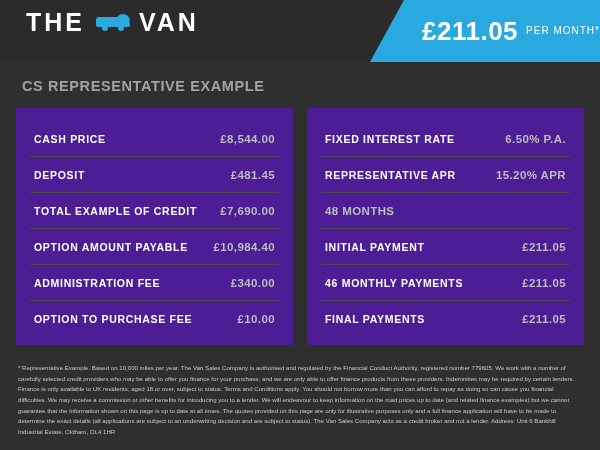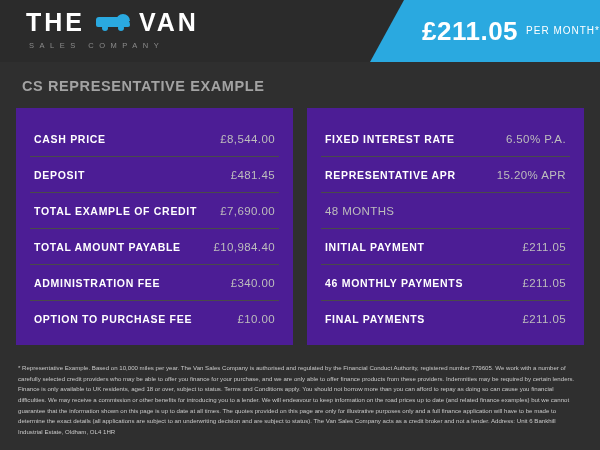--- a/index.html
+++ b/index.html
@@ -136,21 +136,21 @@
   }
   .row-label {
     color: #ffffff;
     font-size: 10.5px;
     font-weight: bold;
     letter-spacing: 0.7px;
   }
   .row-value {
     color: #bdbdbd;
     font-size: 11.5px;
-    font-weight: normal;
+    font-weight: bold;
     letter-spacing: 0.4px;
   }
   .divider {
     height: 1px;
     background: #4a4a4a;
     margin: 1px 14px;
   }
 
   
   .footer {
@@ -173,21 +173,20 @@
       <div class="logo-line1">
         <span class="logo-word">THE</span>
         <span class="logo-van">
           <span class="body"></span>
             <span class="cab"></span>
             <span class="w1"></span>
             <span class="w2"></span>
         </span>
         <span class="logo-word">VAN</span>
       </div>
-      <div class="logo-sub">SALES COMPANY</div>
     </div>
 
     <div class="price-banner">
       <span class="price-amount">£211.05</span>
       <span class="price-permonth">PER MONTH*</span>
     </div>
   </div>
 
   <div class="title-bar">
     <div class="title">CS REPRESENTATIVE EXAMPLE</div>
@@ -205,21 +204,21 @@
         <span class="row-label">DEPOSIT</span>
         <span class="row-value">£481.45</span>
       </div>
       <div class="divider"></div>
       <div class="row">
         <span class="row-label">TOTAL EXAMPLE OF CREDIT</span>
         <span class="row-value">£7,690.00</span>
       </div>
       <div class="divider"></div>
       <div class="row">
-        <span class="row-label">TOTAL AMOUNT PAYABLE</span>
+        <span class="row-label">OPTION AMOUNT PAYABLE</span>
         <span class="row-value">£10,984.40</span>
       </div>
       <div class="divider"></div>
       <div class="row">
         <span class="row-label">ADMINISTRATION FEE</span>
         <span class="row-value">£340.00</span>
       </div>
       <div class="divider"></div>
       <div class="row">
         <span class="row-label">OPTION TO PURCHASE FEE</span>

